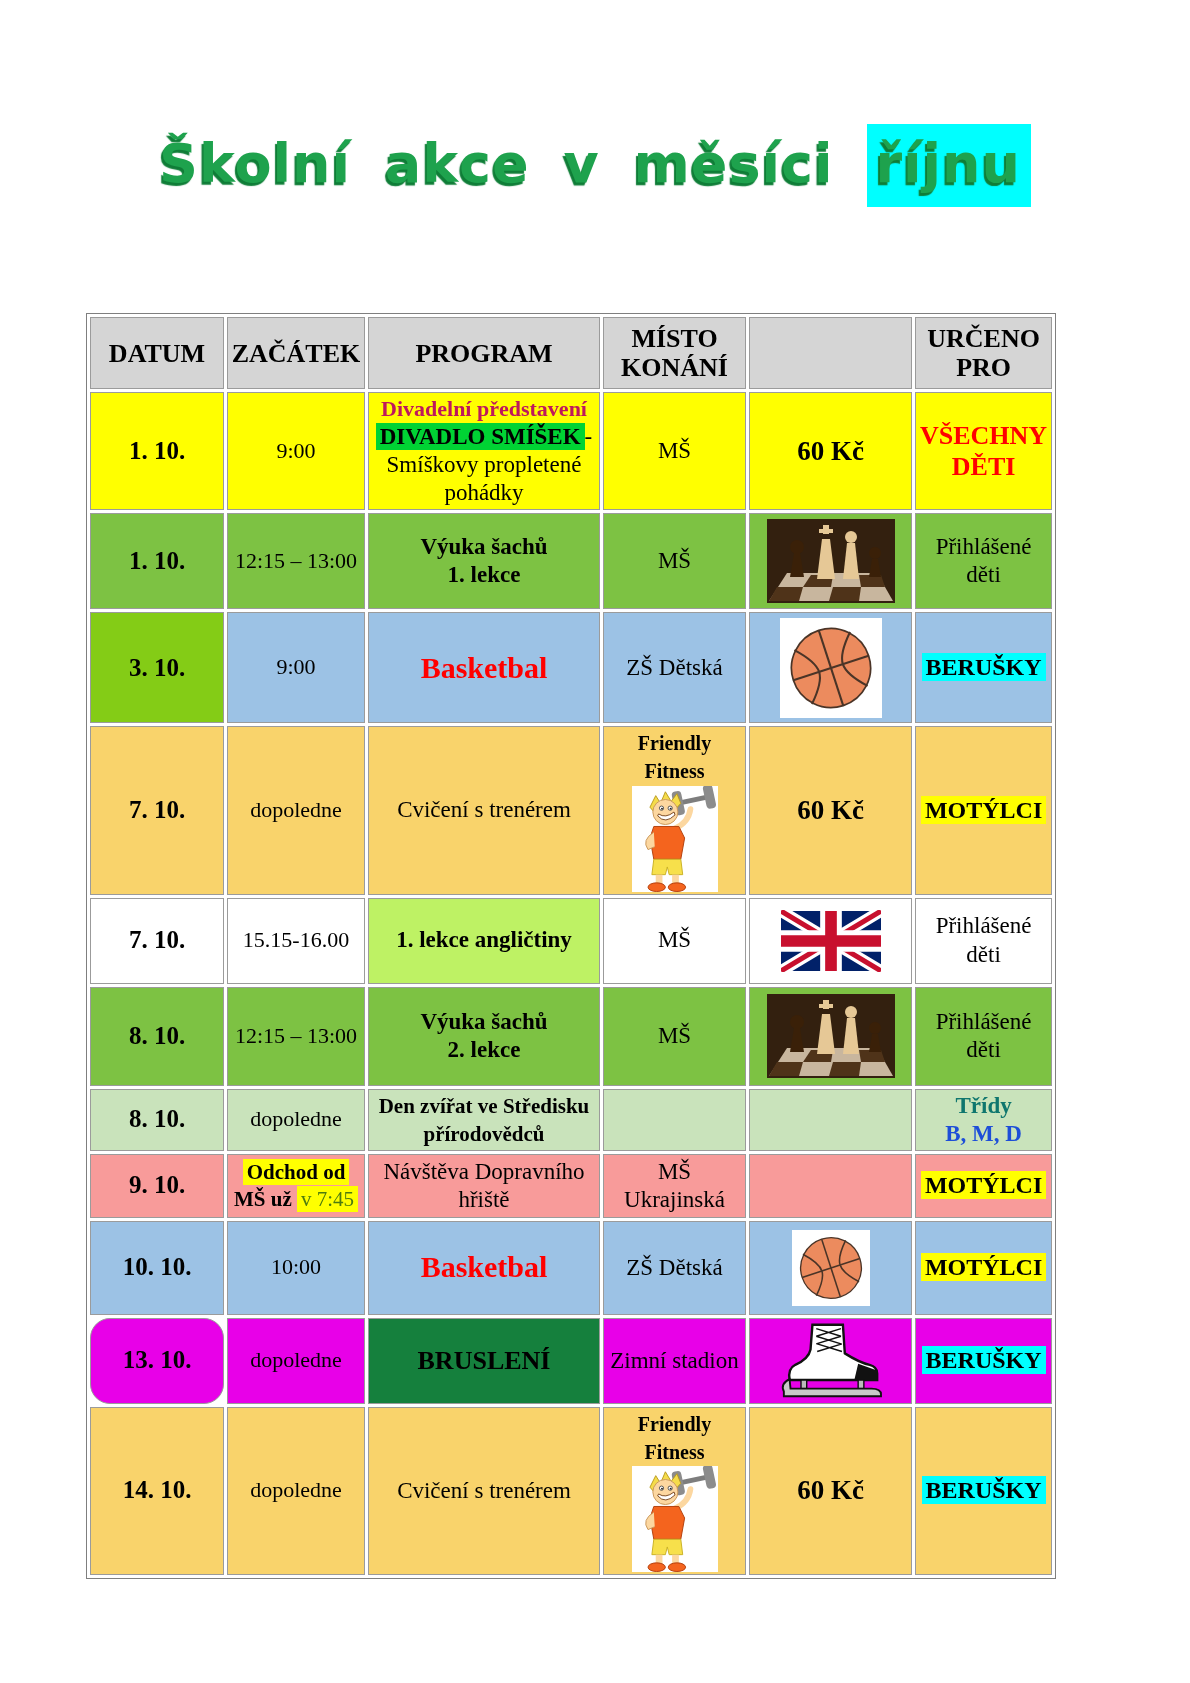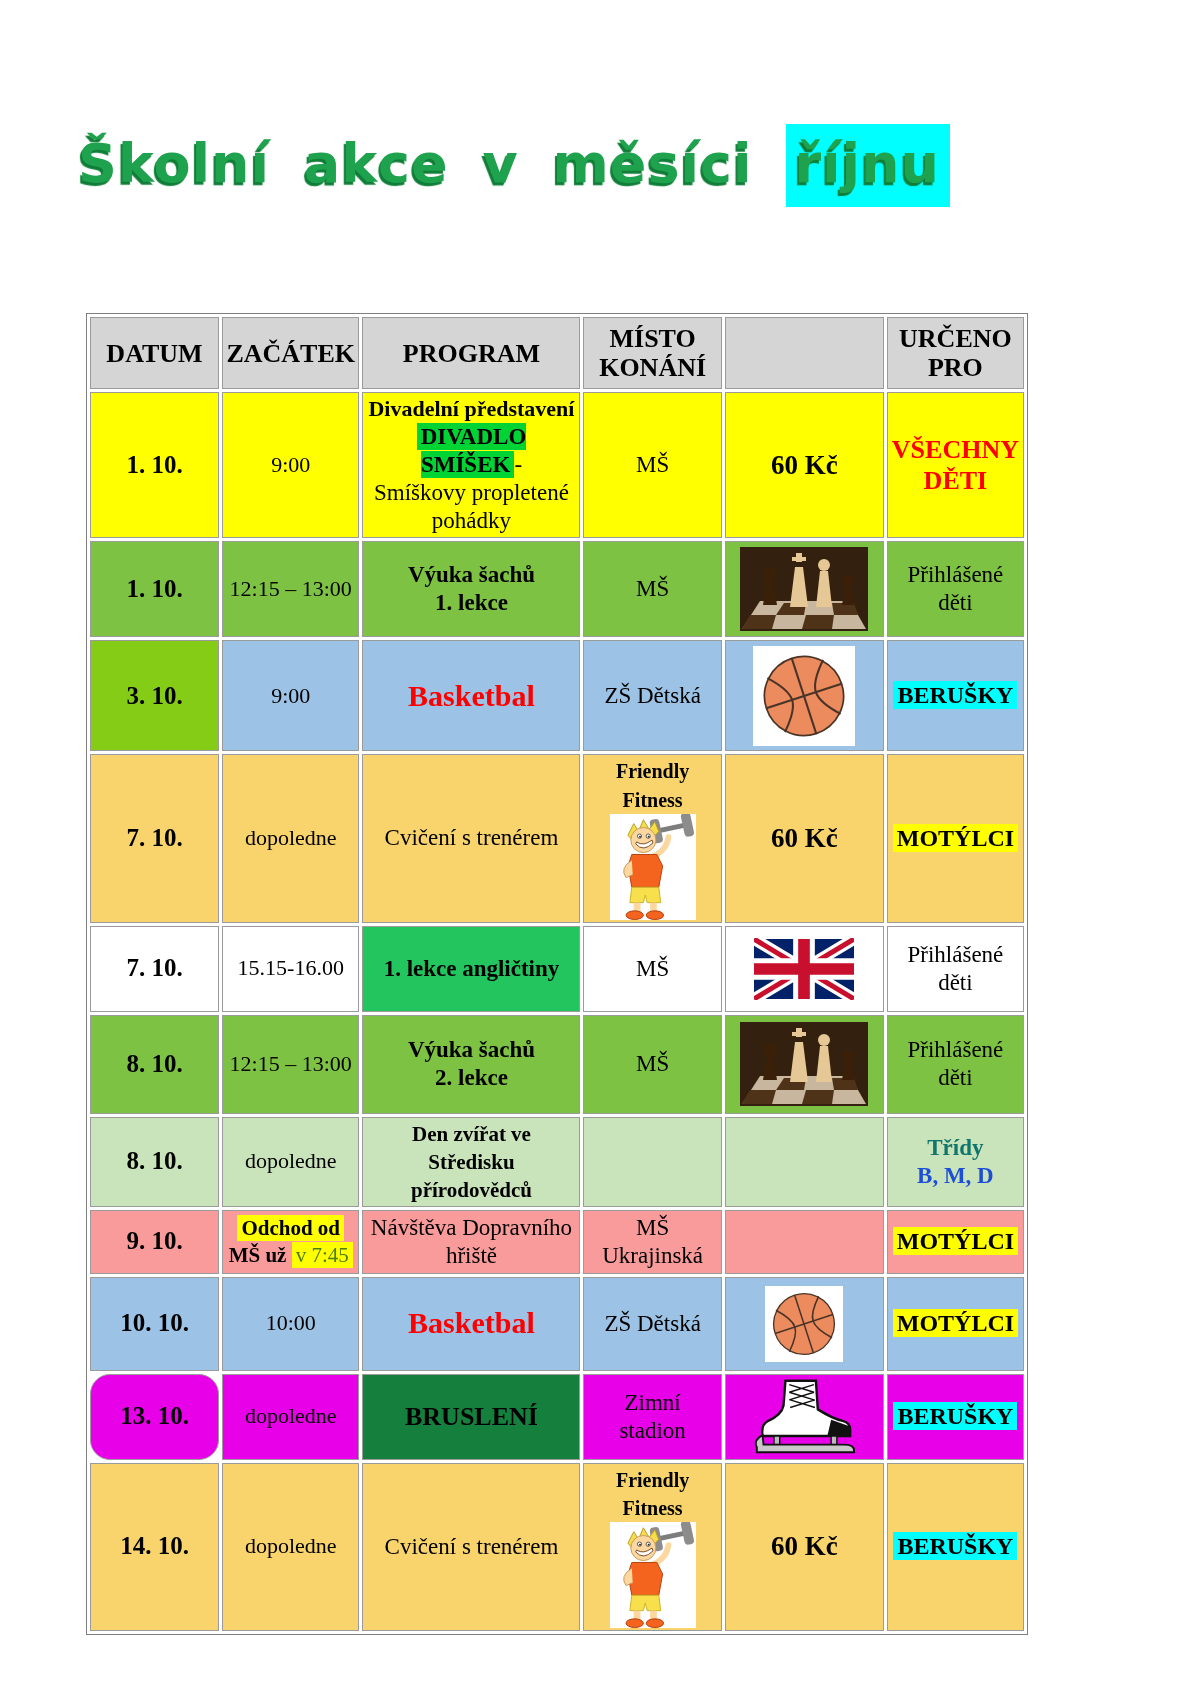--- a/index.html
+++ b/index.html
@@ -1,16 +1,16 @@
 <!DOCTYPE html>
 <html><head>
 <meta charset="utf-8">
 <style>
   html,body{margin:0;padding:0;background:#ffffff;}
-  .page{position:relative;width:1028px;height:1683px;background:#ffffff;overflow:hidden;
+  .page{position:relative;width:1190px;height:1683px;background:#ffffff;overflow:hidden;
         font-family:"Liberation Serif","DejaVu Serif",serif;}
   .title{margin-top:132px;text-align:center;
          font-family:"DejaVu Sans","Liberation Sans",sans-serif;
          font-weight:bold;font-size:54px;color:#1EA24D;
          letter-spacing:1px;word-spacing:14px;
          text-shadow:-2px 3px 1px #0f7d37;white-space:nowrap;}
   .title .hl{background:#00FFFF;padding:8px 10px 12px 8px;}
   table.events{margin:118px 0 0 86px;border-collapse:separate;border-spacing:3px;
          table-layout:fixed;background:#ffffff;border:1px solid #7f7f7f;}
   th,td{border:1px solid #9b9b9b;text-align:center;vertical-align:middle;
@@ -51,21 +51,21 @@
           <th>PROGRAM</th>
           <th>MÍSTO KONÁNÍ</th>
           <th></th>
           <th>URČENO PRO</th>
         </tr>
       </thead>
     <tbody>
         <tr>
           <td class="c-datum" style="background: rgb(255, 255, 0); height: 110px;"><span>1. 10.</span></td>
           <td class="c-zacatek" style="background: rgb(255, 255, 0);"><span>9:00</span></td>
-          <td class="c-program" style="background: rgb(255, 255, 0);"><span style="font-weight: bold; color: #000000; font-size: 22px;">Divadelní představení</span><br><span class="hl-pad" style="font-weight: bold; background: rgb(0, 211, 52);">DIVADLO SMÍŠEK</span><span>-</span><br><span>Smíškovy propletené pohádky</span></td>
+          <td class="c-program" style="background: rgb(255, 255, 0);"><span style="font-weight: bold; color: #be185d; font-size: 22px;">Divadelní představení</span><br><span class="hl-pad" style="font-weight: bold; background: rgb(0, 211, 52);">DIVADLO SMÍŠEK</span><span>-</span><br><span>Smíškovy propletené pohádky</span></td>
           <td class="c-misto" style="background: rgb(255, 255, 0);"><span>MŠ</span></td>
           <td class="c-extra" style="background: rgb(255, 255, 0);"><span style="font-weight: bold; font-size: 27px;">60 Kč</span></td>
           <td class="c-urceno" style="background: rgb(255, 255, 0);"><span style="font-weight: bold; color: rgb(255, 0, 0); font-size: 26px;">VŠECHNY</span><br><span style="font-weight: bold; color: rgb(255, 0, 0); font-size: 26px;">DĚTI</span></td>
         </tr>
         <tr>
           <td class="c-datum" style="background: rgb(125, 194, 67); height: 90px;"><span>1. 10.</span></td>
           <td class="c-zacatek" style="background: rgb(125, 194, 67);"><span>12:15 – 13:00</span></td>
           <td class="c-program" style="background: rgb(125, 194, 67);"><span style="font-weight: bold;">Výuka šachů</span><br><span style="font-weight: bold;">1. lekce</span></td>
           <td class="c-misto" style="background: rgb(125, 194, 67);"><span>MŠ</span></td>
           <td class="c-extra" style="background: rgb(125, 194, 67);"><div class="icon icon-chess"><svg width="128" height="84" viewBox="0 0 128 84">
@@ -129,21 +129,21 @@
                 <rect x="41" y="92" width="7" height="11" fill="#FCD7A0"></rect>
                 <ellipse cx="25" cy="105" rx="9" ry="4.5" fill="#F4641E" stroke="#B23F0D"></ellipse>
                 <ellipse cx="46" cy="105" rx="9" ry="4.5" fill="#F4641E" stroke="#B23F0D"></ellipse>
               </svg></div></td>
           <td class="c-extra" style="background: rgb(249, 211, 107);"><span style="font-weight: bold; font-size: 27px;">60 Kč</span></td>
           <td class="c-urceno" style="background: rgb(249, 211, 107);"><span class="hl-pad" style="font-weight: bold; background: rgb(255, 255, 0); font-size: 24px;">MOTÝLCI</span></td>
         </tr>
         <tr>
           <td class="c-datum" style="background: rgb(255, 255, 255); height: 80px;"><span>7. 10.</span></td>
           <td class="c-zacatek" style="background: rgb(255, 255, 255);"><span>15.15-16.00</span></td>
-          <td class="c-program" style="background: #22c55e;"><span style="font-weight: bold;">1. lekce angličtiny</span></td>
+          <td class="c-program" style="background: #bef264;"><span style="font-weight: bold;">1. lekce angličtiny</span></td>
           <td class="c-misto" style="background: rgb(255, 255, 255);"><span>MŠ</span></td>
           <td class="c-extra" style="background: rgb(255, 255, 255);"><div class="icon icon-uk-flag"><svg width="100" height="62" viewBox="0 0 60 36">
                 <rect width="60" height="36" fill="#012169"></rect>
                 <path d="M0,0 L60,36 M60,0 L0,36" stroke="#ffffff" stroke-width="7"></path>
                 <path d="M0,0 L60,36 M60,0 L0,36" stroke="#C8102E" stroke-width="3"></path>
                 <path d="M30,0 V36 M0,18 H60" stroke="#ffffff" stroke-width="13"></path>
                 <path d="M30,0 V36 M0,18 H60" stroke="#C8102E" stroke-width="7"></path>
               </svg></div></td>
           <td class="c-urceno" style="background: rgb(255, 255, 255);"><span>Přihlášené</span><br><span>děti</span></td>
         </tr>

